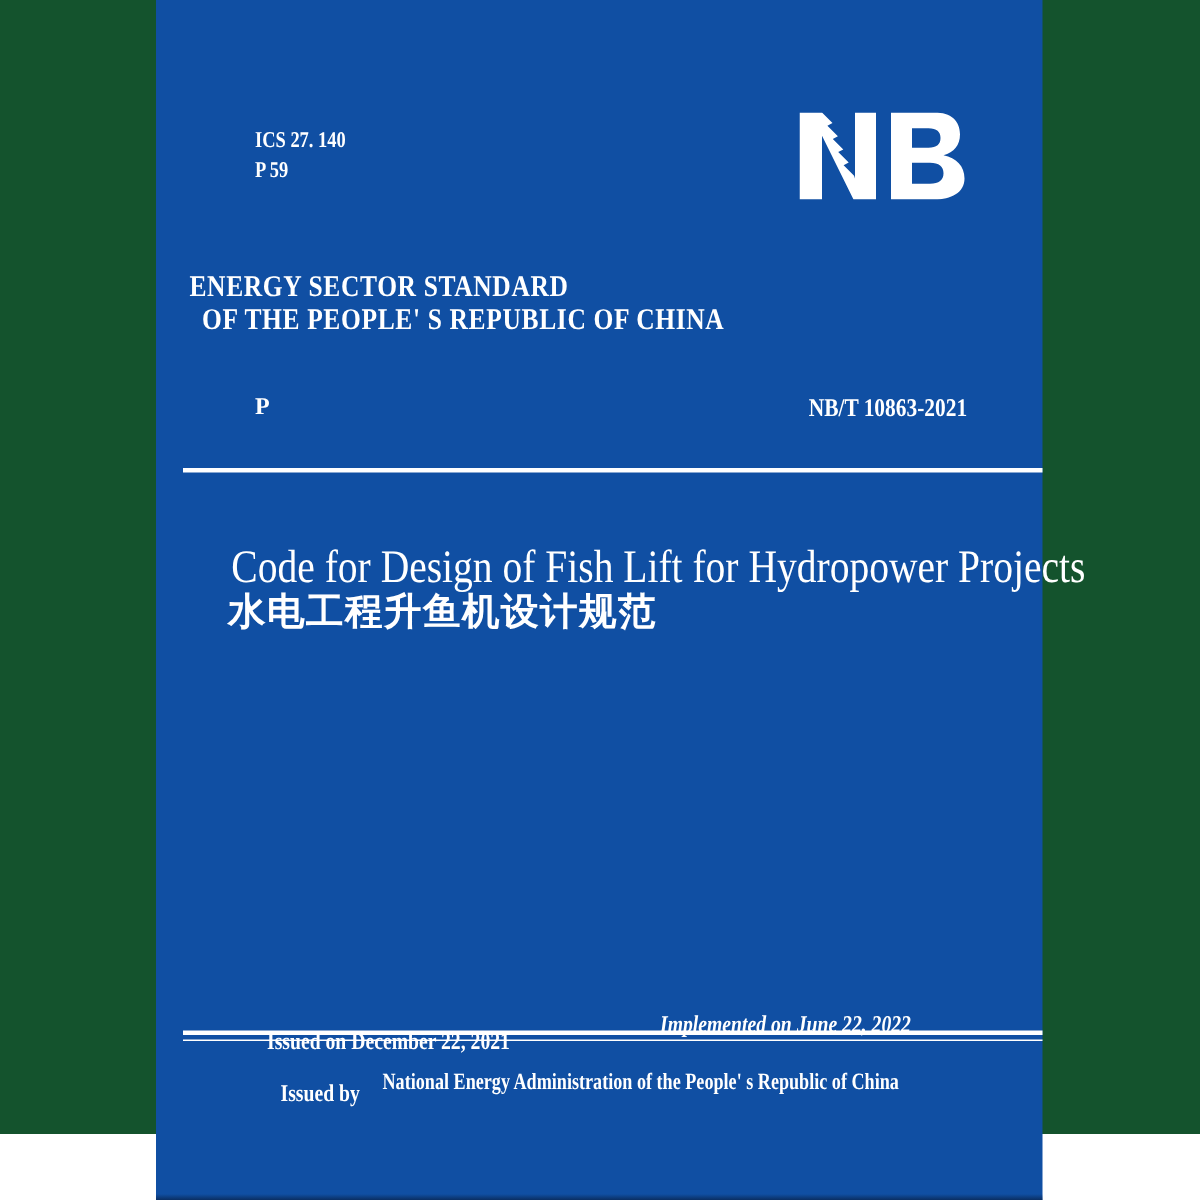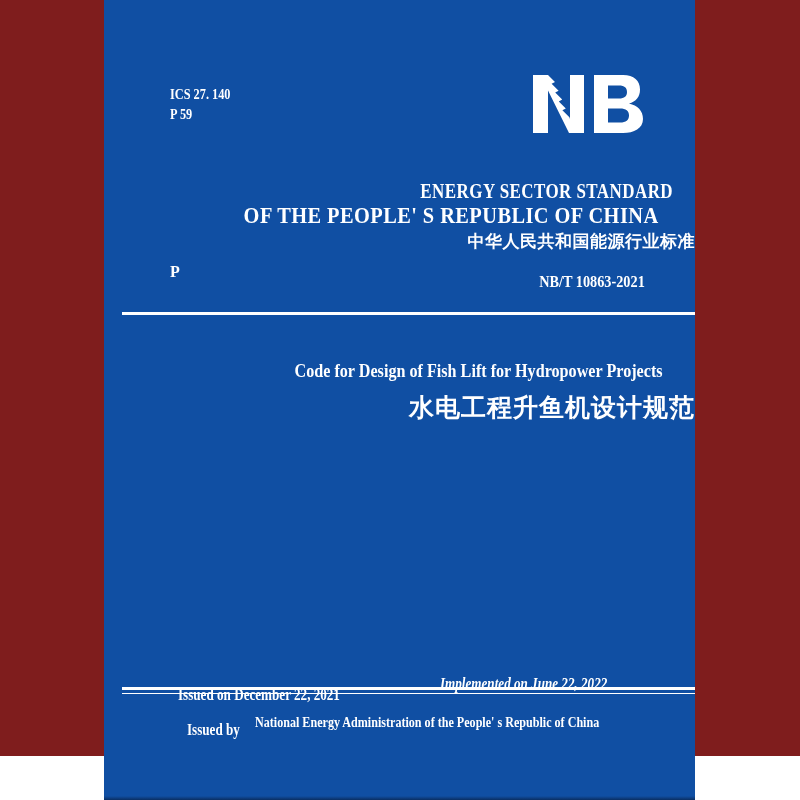--- a/index.html
+++ b/index.html
@@ -1,48 +1,48 @@
 <!DOCTYPE html>
 <html><head>
 <meta charset="utf-8">
 <style>
   html,body{margin:0;padding:0;}
   body{
     width:800px;height:800px;background:#ffffff;overflow:hidden;
     font-family:"Liberation Serif","DejaVu Serif",serif;
   }
-  .page{position:relative;width:800px;height:756px;background:#7f1d1d;}
+  .page{position:relative;width:800px;height:756px;background:#14532d;}
   .cover{
     position:absolute;left:104px;top:0;width:591px;height:800px;
     background:#104FA3;color:#ffffff;
   }
   .abs{position:absolute;}
-  .center-row{position:absolute;left:0;right:0;text-align:right;}
+  .center-row{position:absolute;left:0;right:0;text-align:left;}
   
   .cx-l{display:inline-block;transform:scaleX(.82);transform-origin:0 50%;white-space:nowrap;}
   .cx-c{display:inline-block;transform:scaleX(.85);transform-origin:50% 50%;white-space:nowrap;}
   .cx-r{display:inline-block;transform:scaleX(.84);transform-origin:100% 50%;white-space:nowrap;}
   .cx-l2{display:inline-block;transform:scaleX(.78);transform-origin:0 50%;white-space:nowrap;}
 
   .ics-block{left:66px;top:84px;font-size:15px;line-height:20px;font-weight:bold;}
   .nb-logo{left:429px;top:75px;width:112px;height:58px;}
 
   .hdr1{top:180px;font-size:20px;font-weight:bold;letter-spacing:.5px;}
-  .hdr2{top:202px;font-size:24px;font-weight:bold;letter-spacing:.5px;padding-left:20px;}
+  .hdr2{top:202px;font-size:20px;font-weight:bold;letter-spacing:.5px;}
   .hdr-cn{top:230px;font-size:17px;font-weight:bold;letter-spacing:.5px;
           font-family:"Liberation Sans","DejaVu Sans",sans-serif;}
 
   .class-letter{left:66px;top:263px;font-size:16px;font-weight:bold;}
-  .std-number{right:50px;top:272px;font-size:17px;font-weight:bold;}
+  .std-number{right:50px;top:262px;font-size:17px;font-weight:bold;}
 
   .rule-top{top:312px;left:18px;right:0;height:0;border-top:3px solid #ffffff;}
 
-  .title-en{top:360px;font-size:19px;font-weight:bold;}
+  .title-en{top:360px;font-size:31px;font-weight:normal;}
   .title-cn{top:391px;font-size:25px;font-weight:bold;letter-spacing:1px;
-            font-family:"Liberation Sans","DejaVu Sans",sans-serif;}
+            font-family:"Liberation Sans","DejaVu Sans",sans-serif;padding-left:48px;}
 
   .issued-row{top:675px;font-size:16px;font-weight:bold;}
   .issued-on{left:74px;top:0;margin-top:11px;}
   .implemented-on{left:336px;top:0;font-style:italic;}
 
   .rule-double{top:687px;left:18px;right:0;height:3px;
                border-top:3px solid #ffffff;border-bottom:1.5px solid #ffffff;}
 
   .issuedby-row{top:700px;font-size:16px;font-weight:bold;}
   .issuedby-label{left:83px;top:0;margin-top:21px;}
@@ -68,21 +68,20 @@
         <path d="M61,0 H90 C101,0 107,5.5 107,14.5 C107,22 103,26.5 96,28.5 C104.5,30.5 110,35.5 110,44 C110,53.5 101,58 90,58 H61 Z M75,10.5 H86 C91.5,10.5 94,12.8 94,17 C94,21.2 91.5,23.5 86,23.5 H75 Z M75,33.5 H87 C93,33.5 96,36 96,40.5 C96,45 93,47.5 87,47.5 H75 Z"></path>
       </g>
     </svg>
 
     <div class="center-row hdr1">
       <span class="cx-c">ENERGY SECTOR STANDARD</span>
     </div>
     <div class="center-row hdr2">
       <span class="cx-c">OF THE PEOPLE' S REPUBLIC OF CHINA</span>
     </div>
-    <div class="center-row hdr-cn">中华人民共和国能源行业标准</div>
 
     <div class="abs class-letter">P</div>
     <div class="abs std-number">
       <span class="cx-r">NB/T 10863-2021</span>
     </div>
 
     <div class="abs rule-top"></div>
 
     <div class="center-row title-en">
       <span class="cx-c">Code for Design of Fish Lift for Hydropower Projects</span>

